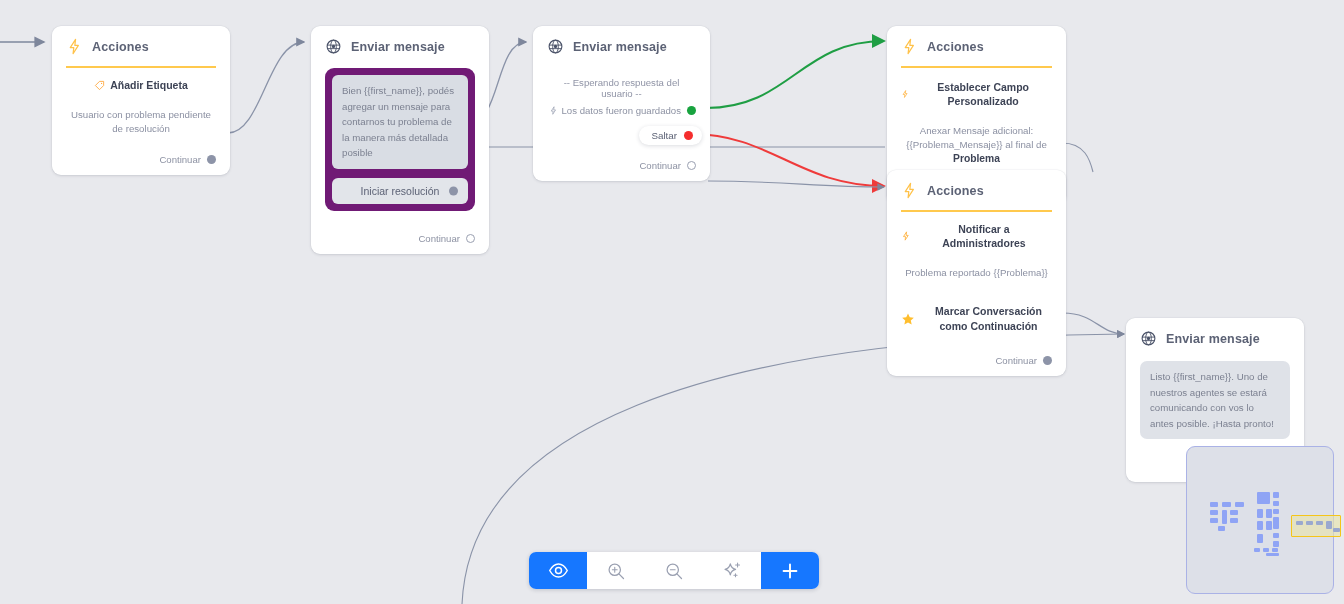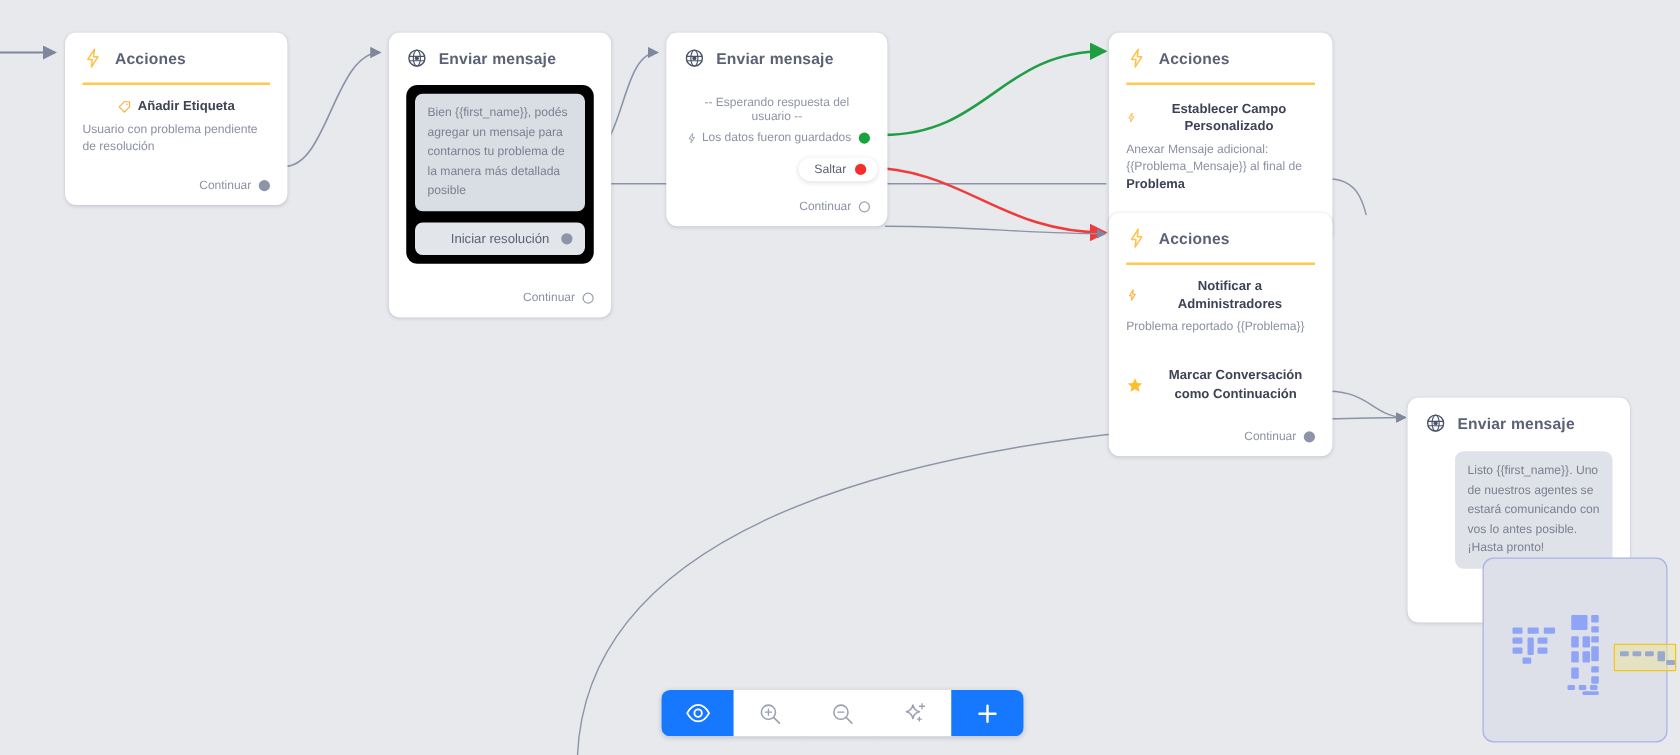--- a/index.html
+++ b/index.html
@@ -30,34 +30,34 @@
   }
   .accent { height: 2px; background: #ffc94d; margin: 0 14px; }
   .node-body { padding: 10px 14px 0 14px; }
 
   .act-title {
     display: flex; align-items: center; justify-content: center; gap: 5px;
     font-size: 10.5px; font-weight: 700; color: #3d4355; text-align: center;
     line-height: 1.35;
   }
   .act-sub {
-    font-size: 9.7px; color: #8b90a2; line-height: 1.45;
-    margin-top: 5px;
+    font-size: 9.7px; color: #8b90a2; text-align: center; line-height: 1.45;
+    margin-top: 16px;
   }
   .act-sub b { color: #3d4355; font-size: 10.3px; font-weight: 700; }
 
   .bubble {
     background: #dfe2e8; border-radius: 7px; padding: 8px 10px;
     font-size: 9.7px; line-height: 1.6; color: #7c8191;
   }
   .bubble-plain {
     background: #dfe2e8; border-radius: 7px; padding: 9px 11px;
     font-size: 10px; color: #8d92a3;
   }
-  .msgwrap { background: #000000; border-radius: 9px; padding: 7px; }
+  .msgwrap { background: #701a75; border-radius: 9px; padding: 7px; }
   .msgwrap .bubble { background: #d9dde4; border-radius: 6px; margin-bottom: 9px; }
   .reply {
     position: relative;
     background: #e2e5ea; border-radius: 6px; padding: 7px 10px;
     font-size: 10.5px; color: #5c6275; text-align: center; margin-bottom: 7px;
   }
   .reply:last-child { margin-bottom: 0; }
   .reply .dot {
     position: absolute; right: 10px; top: 50%; transform: translateY(-50%);
     width: 9px; height: 9px; border-radius: 50%; background: #8d94a8;
@@ -296,21 +296,21 @@
   <div class="node" style="left:1126px; top:318px; width:178px;">
     <div class="node-head">
       <svg class="hicon" viewBox="0 0 24 24">
         <circle cx="12" cy="12" r="9" fill="none" stroke="#4b5369" stroke-width="1.6"></circle>
         <ellipse cx="12" cy="12" rx="4" ry="9" fill="none" stroke="#4b5369" stroke-width="1.3"></ellipse>
         <path d="M3.2 10 H20.8 M3.2 15 H20.8" stroke="#4b5369" stroke-width="1.3"></path>
         <circle cx="12" cy="12" r="2.3" fill="#4b5369"></circle>
       </svg>
       <span class="node-title">Enviar mensaje</span>
     </div>
-    <div class="node-body" style="padding-top:3px;margin-left:24px;">
+    <div class="node-body" style="padding-top:3px;">
       <div class="bubble">Listo {{first_name}}. Uno de nuestros agentes se estará comunicando con vos lo antes posible. ¡Hasta pronto!</div>
     </div>
     <div class="foot" style="margin-top:22px;">
       <span>Continuar</span>
       <span class="ring"></span>
     </div>
   </div>
 
   <div id="toolbar">
     <div class="tb-btn active">

